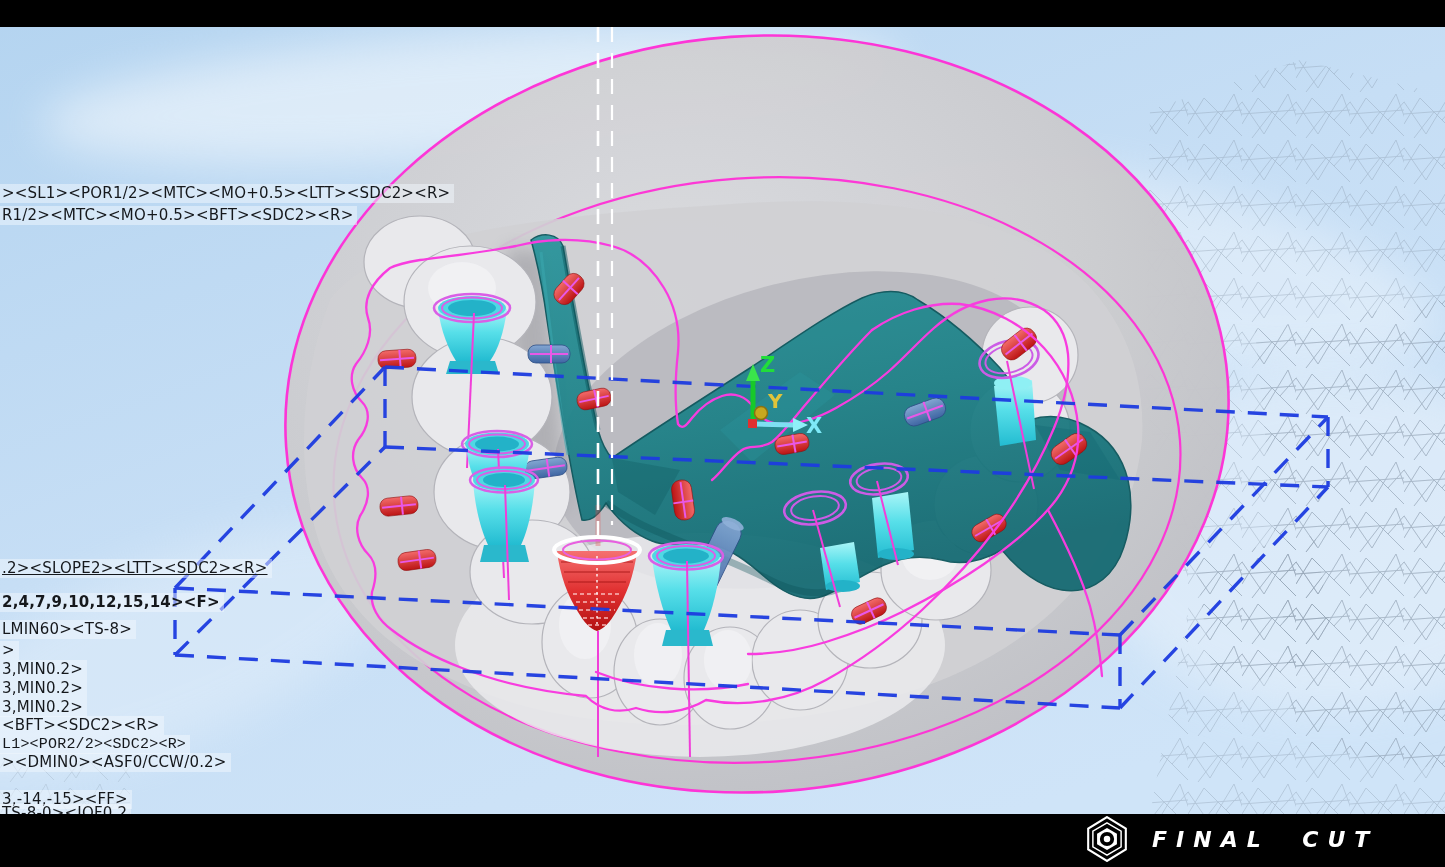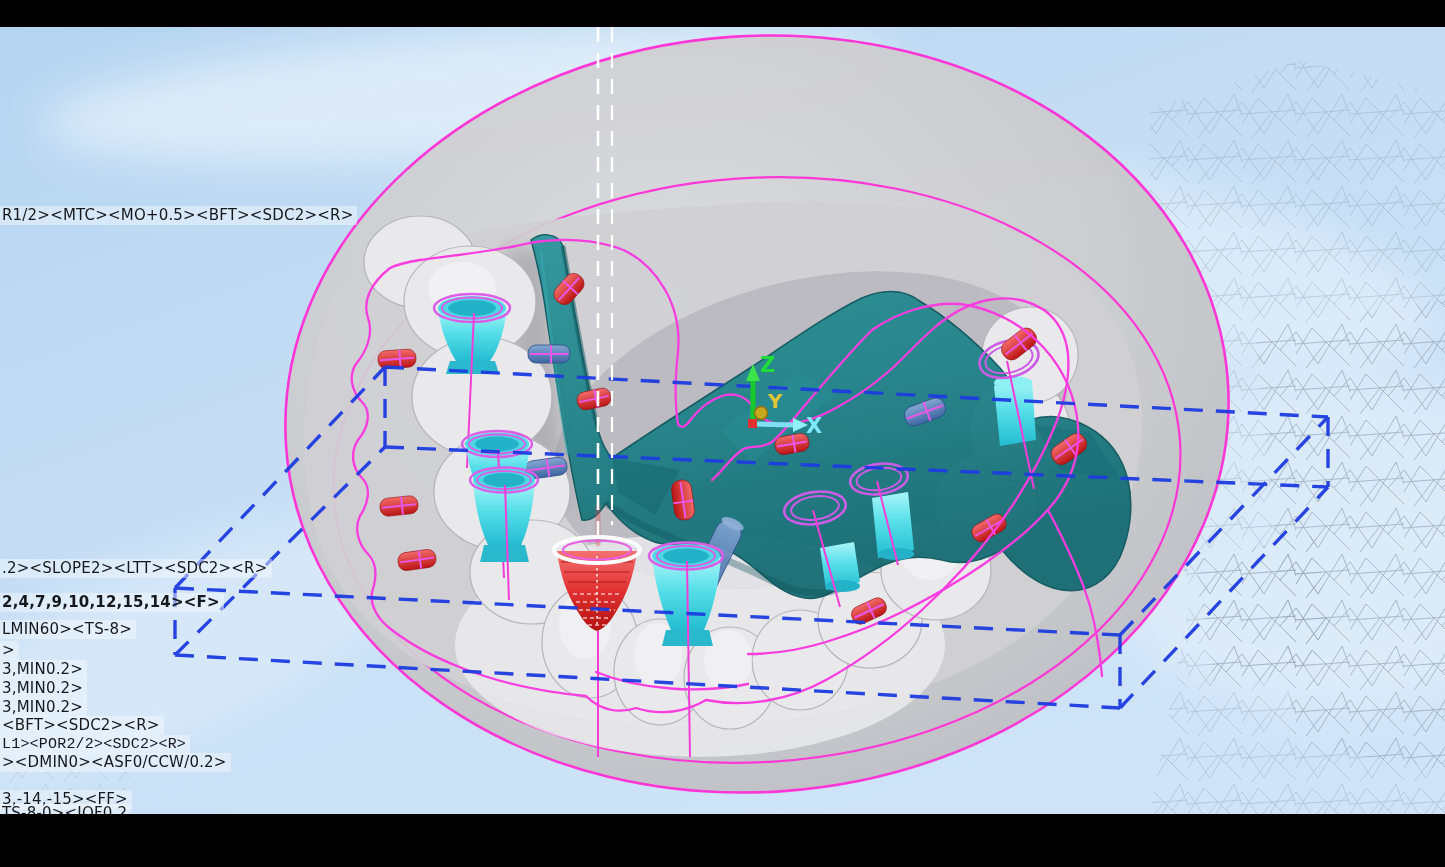--- a/index.html
+++ b/index.html
@@ -367,29 +367,40 @@
     <rect x="748" y="419" width="9" height="9" fill="#e03030"></rect>
     <text x="760" y="372" fill="#21dd3a" font-size="21" font-weight="bold">Z</text>
     <text x="768" y="408" fill="#e0c43a" font-size="20" font-weight="bold">Y</text>
     <text x="806" y="433" fill="#7ee9f8" font-size="21" font-weight="bold">X</text>
   </g>
 </svg>
 
 <div class="bar" id="topbar"></div>
 <div class="bar" id="bottombar"></div>
 
+<div class="codeline" style="top:184px;">&gt;&lt;SL1&gt;&lt;POR1/2&gt;&lt;MTC&gt;&lt;MO+0.5&gt;&lt;LTT&gt;&lt;SDC2&gt;&lt;R&gt;</div>
 <div class="codeline" style="top:206px;">R1/2&gt;&lt;MTC&gt;&lt;MO+0.5&gt;&lt;BFT&gt;&lt;SDC2&gt;&lt;R&gt;</div>
-<div class="codeline" style="top:559px;">.2&gt;&lt;SLOPE2&gt;&lt;LTT&gt;&lt;SDC2&gt;&lt;R&gt;</div>
+<div class="codeline" style="top:559px;text-decoration:underline;">.2&gt;&lt;SLOPE2&gt;&lt;LTT&gt;&lt;SDC2&gt;&lt;R&gt;</div>
 <div class="codeline" style="top:593px;font-weight:bold;">2,4,7,9,10,12,15,14&gt;&lt;F&gt;</div>
 <div class="codeline" style="top:620px;">LMIN60&gt;&lt;TS-8&gt;</div>
 <div class="codeline" style="top:641px;">&gt;</div>
 <div class="codeline" style="top:660px;">3,MIN0.2&gt;</div>
 <div class="codeline" style="top:679px;">3,MIN0.2&gt;</div>
 <div class="codeline" style="top:698px;">3,MIN0.2&gt;</div>
 <div class="codeline" style="top:716px;">&lt;BFT&gt;&lt;SDC2&gt;&lt;R&gt;</div>
 <div class="codeline" style="top:735px;font-family:Liberation Mono, monospace;">L1&gt;&lt;POR2/2&gt;&lt;SDC2&gt;&lt;R&gt;</div>
 <div class="codeline" style="top:753px;">&gt;&lt;DMIN0&gt;&lt;ASF0/CCW/0.2&gt;</div>
 <div class="codeline" style="top:772px;margin-top:48px;">ZI2&gt;</div>
 <div class="codeline" style="top:790px;">3,-14,-15&gt;&lt;FF&gt;</div>
 <div class="codeline" style="top:804px;">TS-8-0&gt;&lt;IOF0.2</div>
 
-
+<div id="logo">
+  <svg width="46" height="46" viewBox="0 0 44 44">
+    <polygon points="22,1 40,12 40,32 22,43 4,32 4,12" fill="none" stroke="#fff" stroke-width="2"></polygon>
+    <polygon points="22,6.5 35.5,14.5 35.5,29.5 22,37.5 8.5,29.5 8.5,14.5" fill="none" stroke="#fff" stroke-width="1.4"></polygon>
+    <polygon points="22,11.5 31.5,17 31.5,27 22,32.5 12.5,27 12.5,17" fill="#fff"></polygon>
+    <circle cx="22" cy="22" r="6.8" fill="#000"></circle>
+    <circle cx="22" cy="22" r="3.1" fill="#fff"></circle>
+  </svg>
+  <div id="logo-text">FINAL CUT</div>
 </div>
 
+</div>
+
 </body></html>

